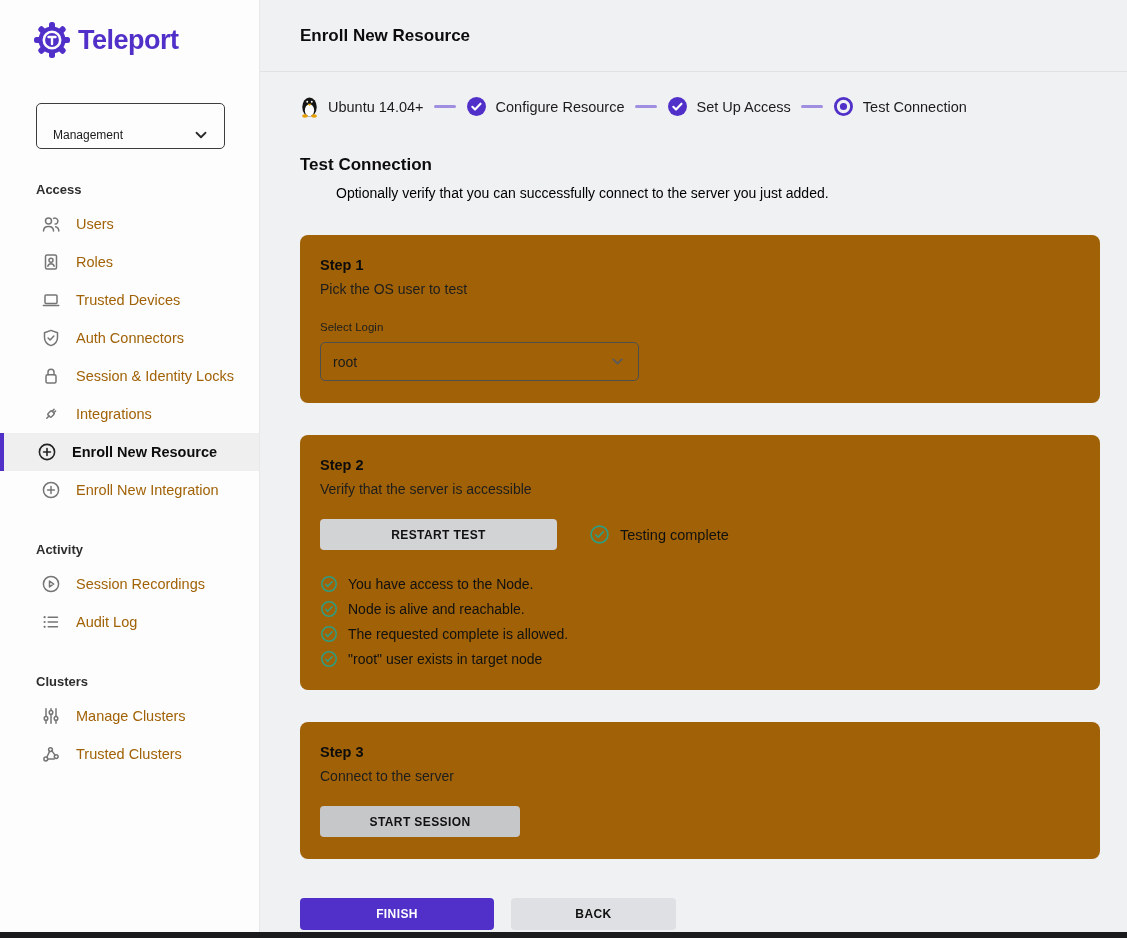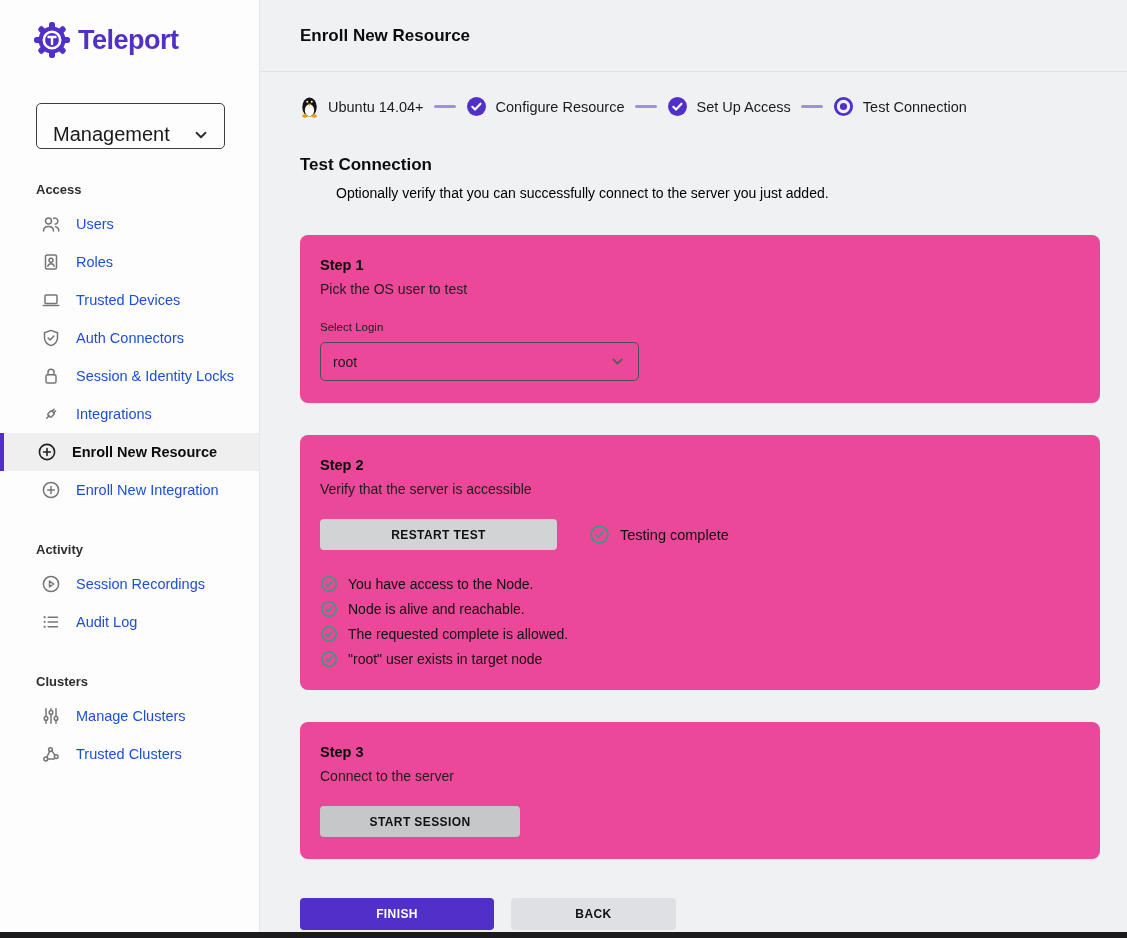--- a/index.html
+++ b/index.html
@@ -21,31 +21,31 @@
   }
   .logo-row { display:flex; align-items:center; gap:8px; padding:0 0 0 34px; }
   .logo-text { font-size:27px; font-weight:bold; color:#512FC9; letter-spacing:-0.5px; }
   .menu-select {
     margin:45px 0 0 36px;
     width:189px; height:46px;
     border:1px solid #3d3d3d; border-radius:5px;
     background:#fdfdfd;
     display:flex; align-items:center; justify-content:space-between;
     padding:17px 14px 0 16px;
-    font-size:20px; color:#1a1a1a;
+    font-size:12px; color:#1a1a1a;
     cursor:pointer;
   }
   .nav-section-label {
     font-size:13px; font-weight:bold; color:#2e2e2e;
     padding:0 0 0 36px; margin-top:33px; margin-bottom:8px;
   }
   .nav-item {
     display:flex; align-items:center; gap:15px;
     height:38px; padding-left:37px;
-    font-size:14.5px; color:#1d4ed8;
+    font-size:14.5px; color:#a16207;
     border-left:4px solid transparent;
     cursor:pointer;
   }
   .nav-item .nicon { display:flex; align-items:center; color:#757575; }
   .nav-item.active {
     background:#efefef;
     border-left:4px solid #512FC9;
     padding-left:33px;
     color:#0c0c0c; font-weight:bold;
   }
@@ -63,21 +63,21 @@
     display:flex; align-items:center; gap:10px;
     padding:23px 40px 0 40px;
     font-size:14.5px; color:#1c1c1c;
   }
   .step-node { display:flex; align-items:center; gap:9px; }
   .step-dash { width:22px; height:3px; border-radius:2px; background:#a08ee0; }
   .content { padding:0 40px; }
   .section-title { font-size:17px; font-weight:bold; color:#0c0c0c; margin-top:37px; }
   .section-desc { font-size:14px; color:#000000; margin-top:10px;margin-left:36px; }
   .card {
-    width:800px; background:#ec4899; border-radius:8px;
+    width:800px; background:#a16207; border-radius:8px;
     padding:22px 20px; margin-top:0;
   }
   .card1 { margin-top:34px; }
   .card2 { margin-top:32px; }
   .card3 { margin-top:32px; }
   .card-title { font-size:14.5px; font-weight:bold; color:#0c0c0c; }
   .card-sub { font-size:14px; color:#1d1d1d; margin-top:8px; }
   .field-label { font-size:11.5px; color:#1d1d1d; margin-top:24px; }
   .select-box {
     margin-top:9px; width:319px; height:39px;

